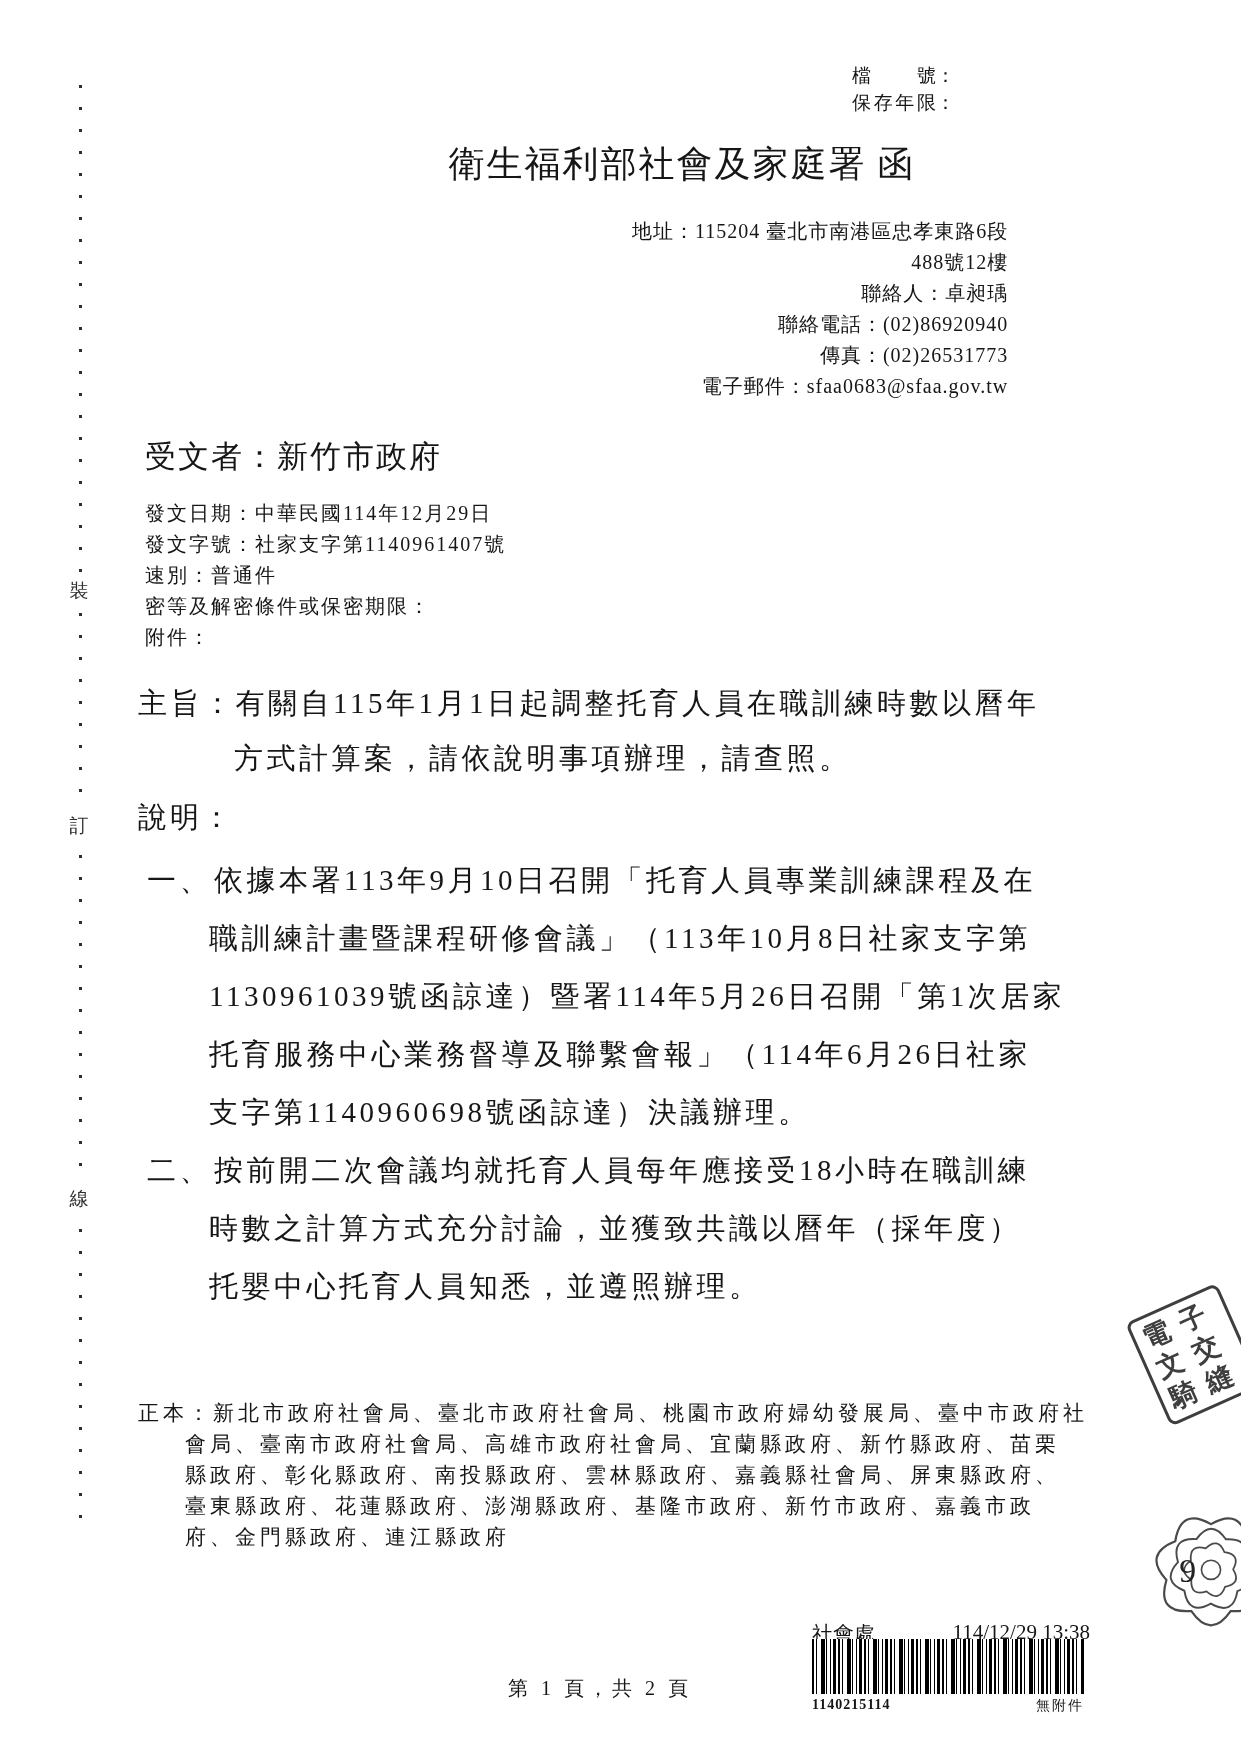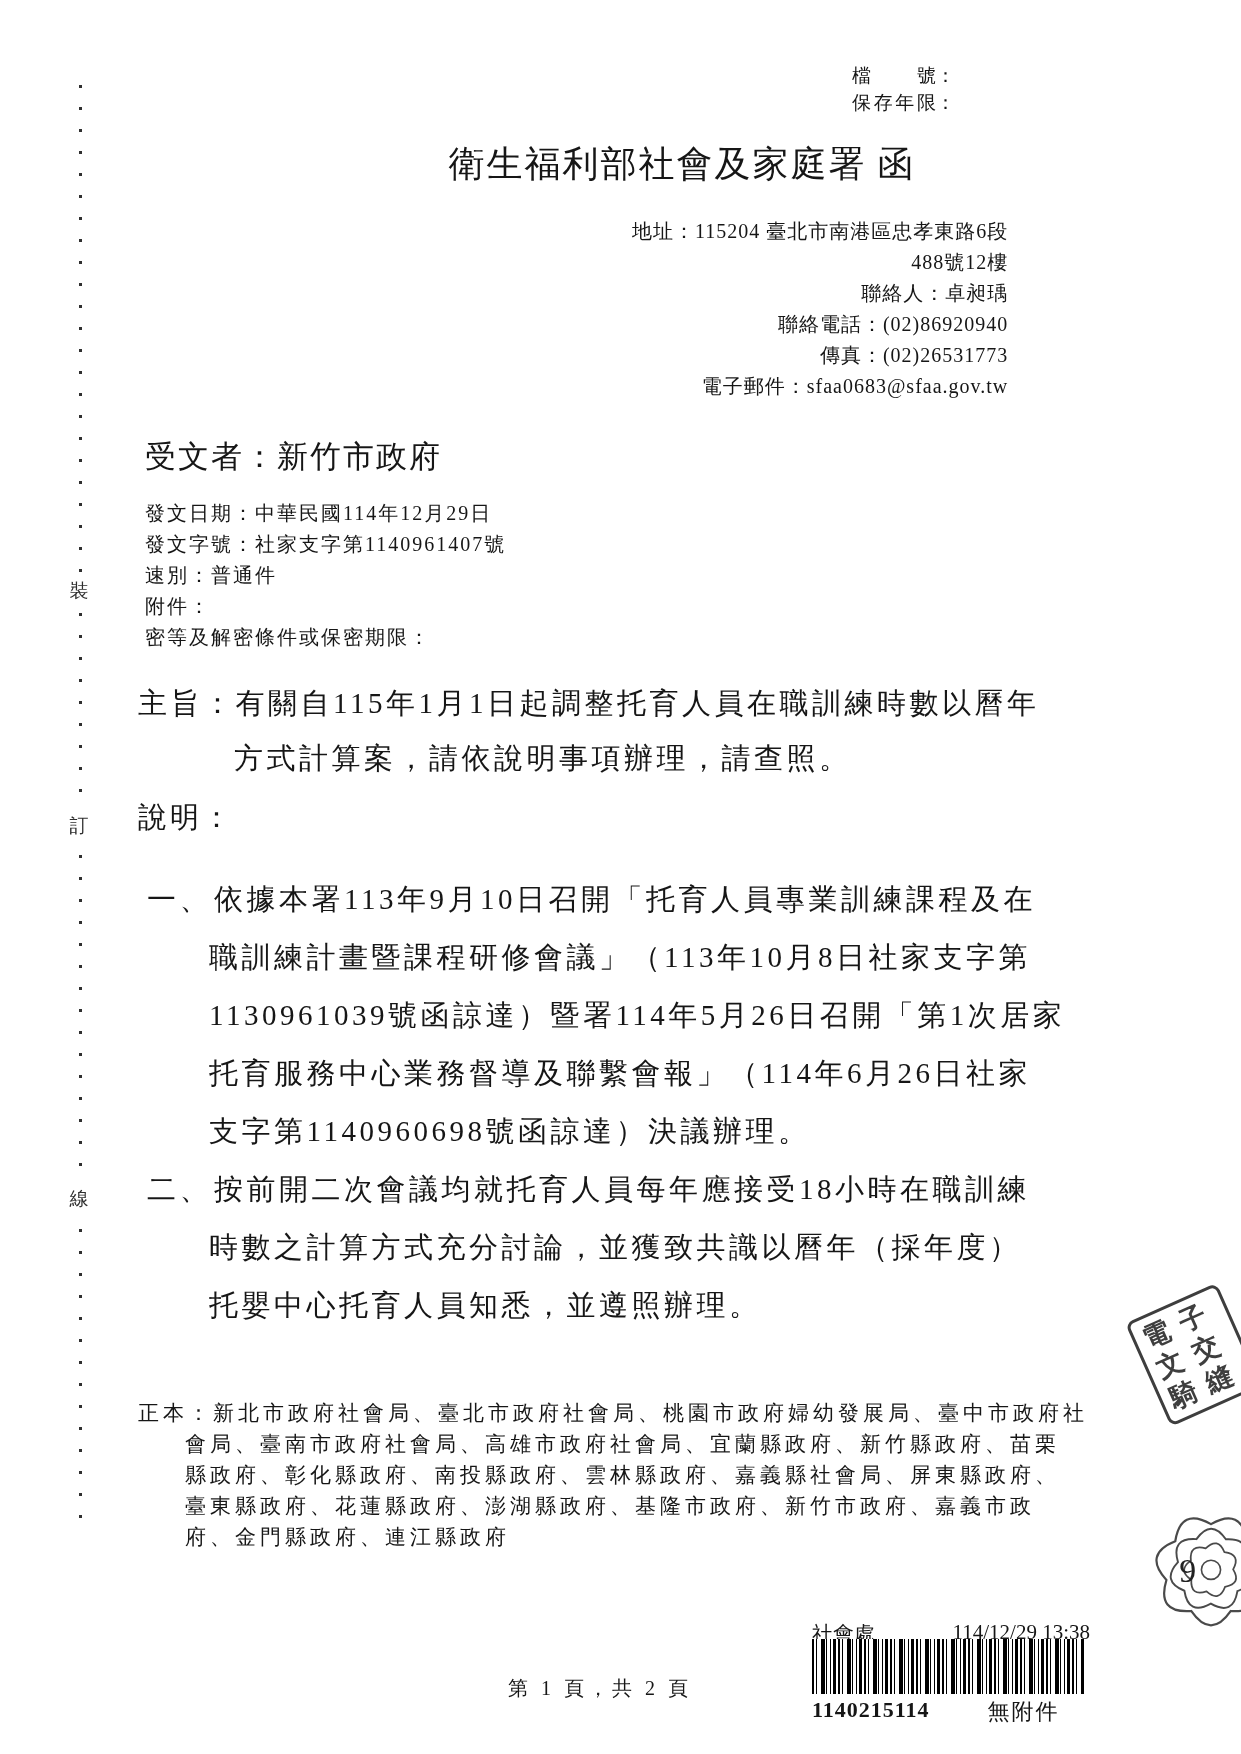--- a/index.html
+++ b/index.html
@@ -40,39 +40,39 @@
   .meta{position:absolute;left:145px;top:498px;font-size:20px;letter-spacing:2px;}
   .meta .line{line-height:31px;}
 
   
   .subject{position:absolute;left:138px;top:676px;font-size:29px;letter-spacing:3.5px;}
   .subject .line{line-height:55px;}
   .subject .cont{margin-left:96px;}
 
   
   .exp-label{position:absolute;left:138px;top:798px;font-size:29px;letter-spacing:3px;}
-  .items{position:absolute;left:147px;top:870px;font-size:29px;letter-spacing:3.5px;}
+  .items{position:absolute;left:147px;top:851px;font-size:29px;letter-spacing:3.5px;}
   .items .line{line-height:58px;}
   .items .cont{margin-left:62px;}
   .item-no{margin-right:2px;}
 
   
   .copy{position:absolute;left:138px;top:1398px;font-size:21px;letter-spacing:4px;}
   .copy .line{line-height:31px;}
   .copy .cont{margin-left:47px;}
 
   
   .dept-row{position:absolute;left:812px;top:1620px;width:278px;display:flex;
     justify-content:space-between;font-size:21px;}
   .barcode{position:absolute;left:812px;top:1639px;width:272px;height:55px;
     background-image:repeating-linear-gradient(90deg,
       #000 0 2px,#fff 2px 4px,#000 4px 5px,#fff 5px 9px,
       #000 9px 13px,#fff 13px 14px,#000 14px 15px,#fff 15px 18px,
       #000 18px 19px,#fff 19px 21px,#000 21px 24px,#fff 24px 26px);}
-  .code-row{position:absolute;left:812px;top:1697px;width:272px;display:flex;font-size:22px;}
+  .code-row{position:absolute;left:812px;top:1697px;width:272px;display:flex;font-size:14px;justify-content:space-between;}
   .code-number{font-weight:bold;letter-spacing:1px;}
   .attach-note{margin-left:58px;letter-spacing:2px;}
   .page-footer{position:absolute;left:508px;top:1675px;font-size:20px;letter-spacing:4px;}
 
   
   .exchange-seal{position:absolute;left:1146px;top:1302px;
     transform:rotate(-24deg);transform-origin:40px 60px;
     border:3px solid #3e3e3e;border-radius:8px;padding:4px 8px;
     color:#3e3e3e;font-weight:bold;font-size:27px;line-height:33px;}
   .exchange-seal .line{letter-spacing:12px;}
@@ -109,22 +109,22 @@
     <div class="line">傳真：(02)26531773</div>
     <div class="line">電子郵件：sfaa0683@sfaa.gov.tw</div>
   </div>
 
   <div class="recipient line">受文者：新竹市政府</div>
 
   <div class="meta">
     <div class="line">發文日期：中華民國114年12月29日</div>
     <div class="line">發文字號：社家支字第1140961407號</div>
     <div class="line">速別：普通件</div>
+    <div class="line">密等及解密條件或保密期限：</div>
     <div class="line">附件：</div>
-    <div class="line">密等及解密條件或保密期限：</div>
   </div>
 
   <div class="subject">
     <div class="line">
       <span>主旨：</span><span>有關自115年1月1日起調整托育人員在職訓練時數以曆年</span>
     </div>
     <div class="line cont">方式計算案，請依說明事項辦理，請查照。</div>
   </div>
 
   <div class="exp-label line">說明：</div>

